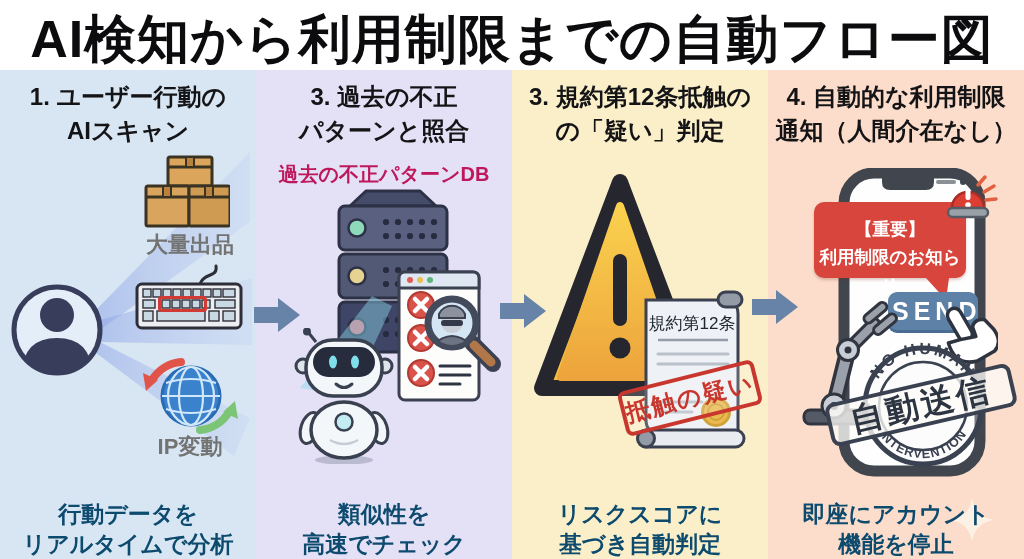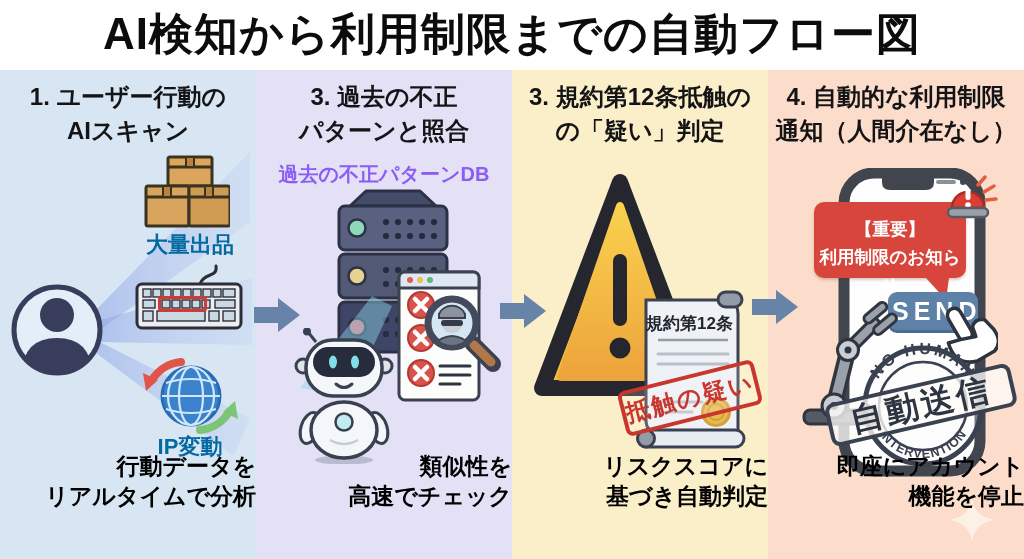--- a/index.html
+++ b/index.html
@@ -1,30 +1,30 @@
 <!DOCTYPE html>
 <html style="--step1-bg: #d8e6f3; --step2-bg: #e4e0f5; --step3-bg: #faefc9; --step4-bg: #fcdcca; --arrow: #6783a8; --alert-red: #d8453c; --send-blue: #5e81a8; --warning-yellow: #f6bf40; --stamp-red: #c8362e;"><head>
 <meta charset="utf-8">
 <style>
   *{margin:0;padding:0;box-sizing:border-box}
   html,body{width:1024px;height:559px;overflow:hidden}
   body{font-family:"Liberation Sans","DejaVu Sans",sans-serif;background:#fff;color:#17181c}
   .canvas{position:relative;width:1024px;height:559px;background:#fff;overflow:hidden}
   .abs{position:absolute}
-  .title{left:0;top:5px;width:1024px;text-align:center;font-size:44px;font-weight:900;letter-spacing:1px;color:#0c0c0e}
+  .title{left:0;top:5px;width:1024px;text-align:center;font-size:52px;font-weight:900;letter-spacing:1px;color:#0c0c0e}
   .col{top:70px;width:256px;height:489px}
   .col1{left:0;background:var(--step1-bg,#d8e6f3)}
   .col2{left:256px;background:var(--step2-bg,#e4e0f5)}
   .col3{left:512px;background:var(--step3-bg,#faefc9)}
   .col4{left:768px;background:var(--step4-bg,#fcdcca)}
   .head{top:80px;width:256px;text-align:center;font-size:24px;font-weight:800;line-height:1.4;white-space:pre-line;color:#141416}
-  .foot{top:452px;width:256px;text-align:right;font-size:23px;font-weight:800;line-height:1.3;white-space:pre-line;color:#000000}
-  .lbl{text-align:center;font-size:22px;font-weight:800;color:#0369a1}
-  .dblbl{left:256px;top:161px;width:256px;text-align:center;font-size:20px;font-weight:800;color:#8b5cf6}
-  .scroll-title{left:646px;top:312px;width:92px;text-align:left;font-size:17px;font-weight:700;color:#22262f}
+  .foot{top:500px;width:256px;text-align:center;font-size:23px;font-weight:800;line-height:1.3;white-space:pre-line;color:#0c4a6e}
+  .lbl{text-align:center;font-size:22px;font-weight:800;color:#737373}
+  .dblbl{left:256px;top:161px;width:256px;text-align:center;font-size:20px;font-weight:800;color:#be185d}
+  .scroll-title{left:646px;top:312px;width:92px;text-align:center;font-size:17px;font-weight:400;color:#22262f}
   .stamp{left:620px;top:375px;width:140px;height:46px;border:4px solid #c8362e;border-radius:7px;
          color:#c8362e;font-size:24px;font-weight:900;letter-spacing:2px;text-align:center;line-height:38px;
          background:rgba(255,252,250,.18);transform:rotate(-14deg)}
   .bubble{left:814px;top:202px;width:152px;height:76px;background:var(--alert-red,#d8453c);border-radius:10px;
           color:#fff;text-align:center;font-size:17.5px;font-weight:800;line-height:1.6;white-space:pre-line;padding-top:13px;
           box-shadow:0 2px 3px rgba(120,40,30,.25)}
   .bubble:after{content:"";position:absolute;left:112px;top:100%;width:0;height:0;
           border-top:22px solid var(--alert-red,#d8453c);border-left:20px solid transparent;border-right:3px solid transparent}
   .send{left:888px;top:292px;width:90px;height:38px;background:var(--send-blue,#5e81a8);border-radius:9px;
         color:#fff;text-align:center;font-size:25px;font-weight:800;letter-spacing:5px;line-height:38px;padding-left:4px;

